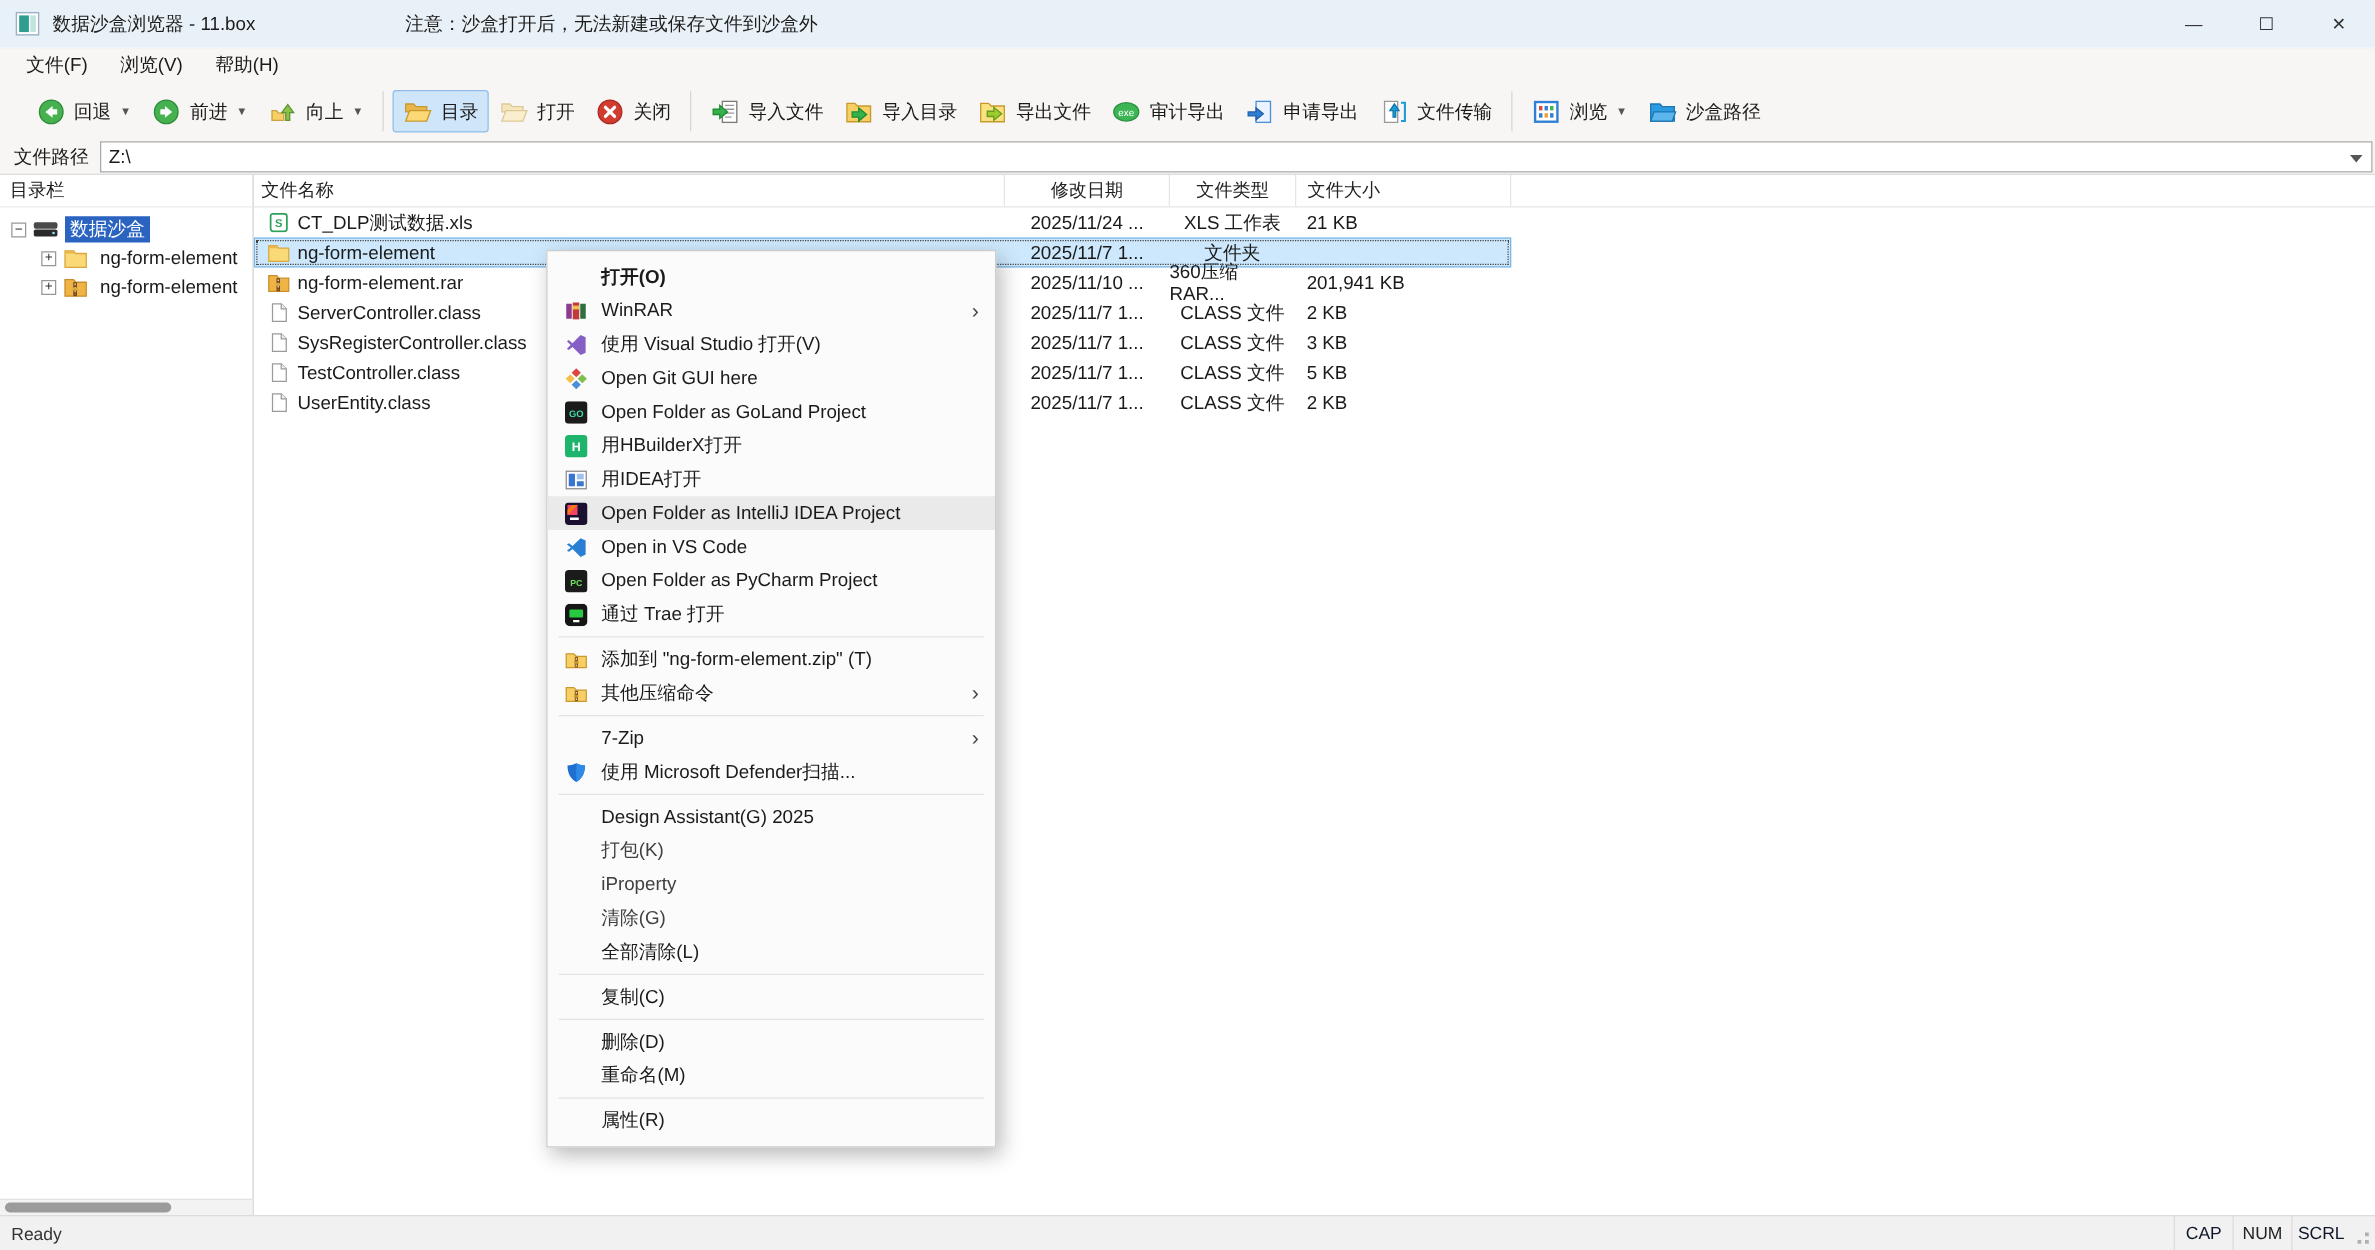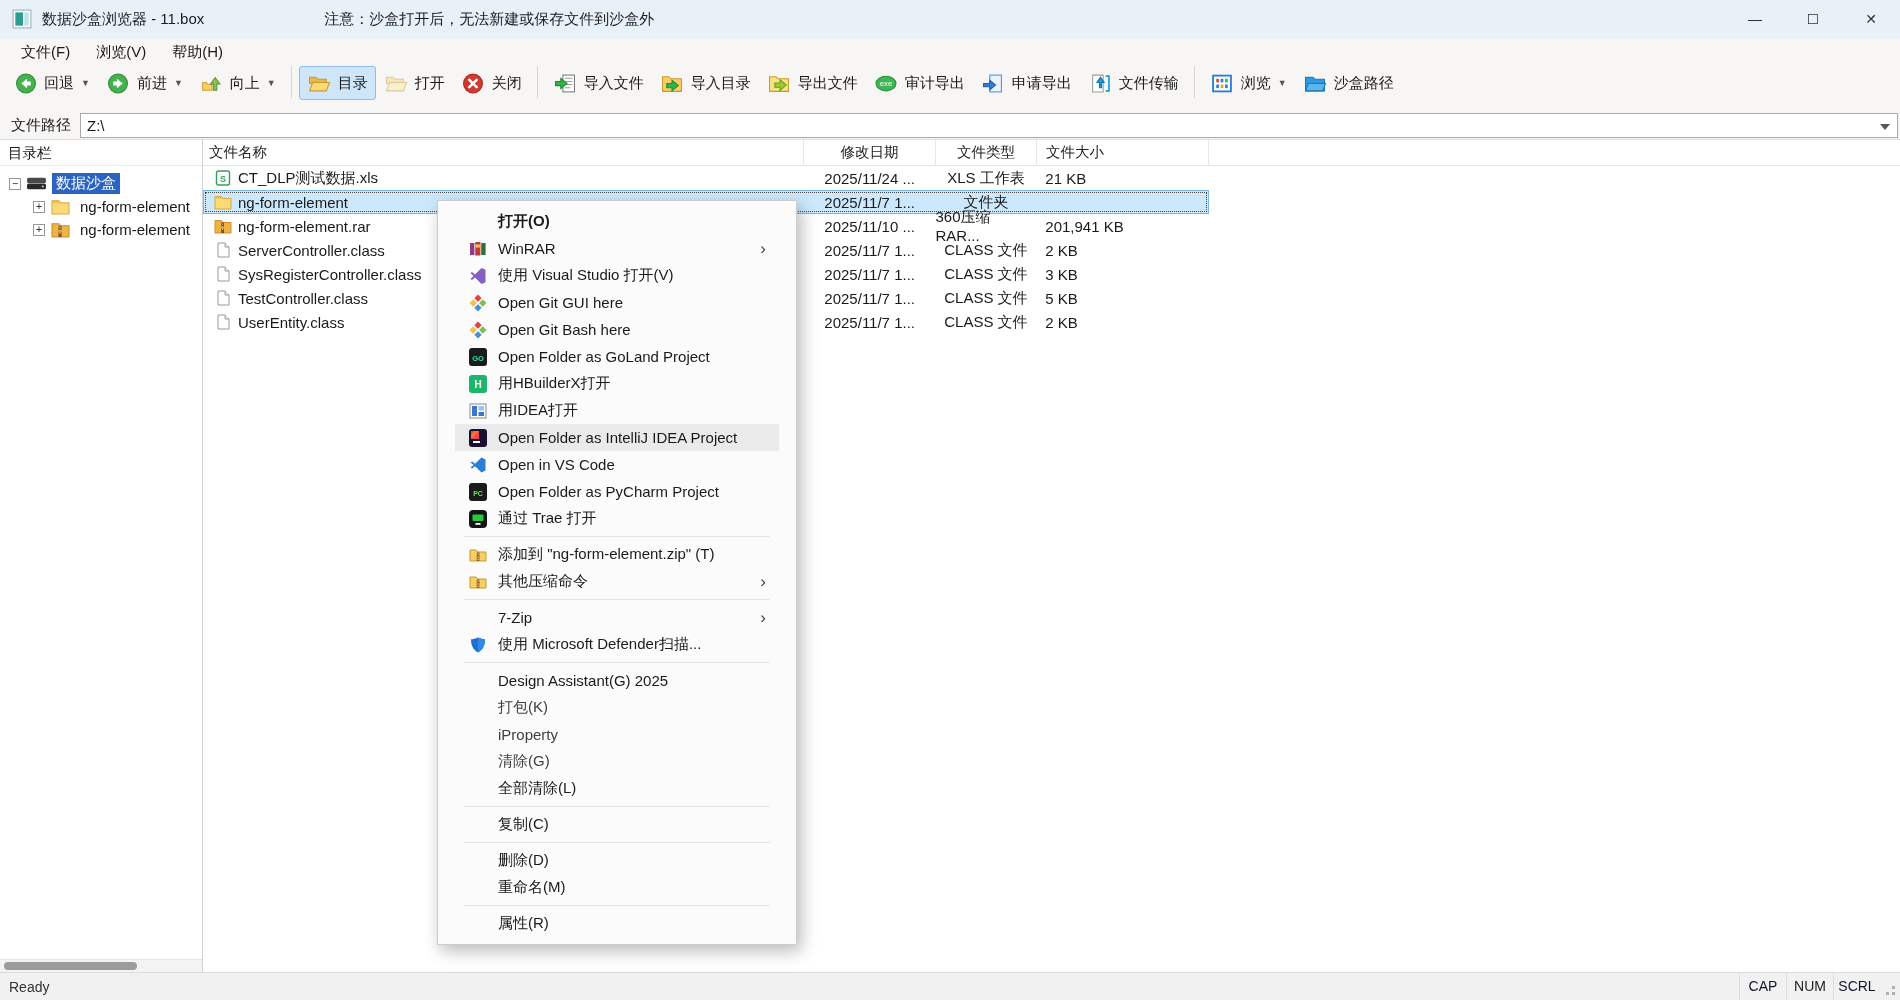--- a/index.html
+++ b/index.html
@@ -13,21 +13,21 @@
   .win-title { font-size:15px; color:#1c1c1c; }
   .win-notice { margin-left:120px; font-size:15px; color:#1c1c1c; }
   .win-controls { margin-left:auto; display:flex; height:100%; }
   .win-btn { width:58px; height:38px; display:flex; align-items:center; justify-content:center; font-size:14px; color:#333; }
 
   
   .menubar { height:28px; display:flex; align-items:center; background:#f7f6f4; padding-left:8px; border-top:1px solid #eef3f8; }
   .menu-item { padding:3px 13px; font-size:15px; }
 
   
-  .toolbar { height:46px; display:flex; align-items:flex-start; background:#f7f6f4; padding-left:5px; }
+  .toolbar { height:46px; display:flex; align-items:center; background:#f7f6f4; padding-left:20px; }
   .tb-btn { display:flex; align-items:center; gap:6px; padding:5px 7px; border:1px solid transparent; border-radius:3px; font-size:15px; white-space:nowrap; }
   .tb-btn.active { background:#cfe5fa; border-color:#8ebde8; }
   .ticon { width:25px; height:22px; flex:none; display:flex; align-items:center; justify-content:center; }
   .ticon svg { width:24px; height:21px; }
   .tb-caret { font-size:9px; color:#555; margin-left:1px; }
   .tb-sep { width:1px; height:32px; background:#d8d6d4; margin:0 7px; flex:none; }
 
   
   .addressbar { height:28px; display:flex; align-items:center; background:#f7f6f4; border-bottom:1px solid #dcdcdc; }
   .addr-label { padding:0 9px 0 11px; font-size:15px; }
@@ -59,21 +59,21 @@
   .c2 { width:101px; justify-content:center; }
   .c3 { width:172px; padding-left:9px; }
   .fcell { display:flex; align-items:center; height:100%; }
   .fcell.c1, .fcell.c2 { justify-content:center; }
   .frow { height:24px; display:flex; align-items:center; width:1006px; border:1px solid transparent; }
   .frow.selected { background:#cde8fc; border-color:#79b8e6; outline:1px dotted #444; outline-offset:-3px; }
   .fname-icon { width:18px; height:16px; margin:0 6px 0 4px; flex:none; }
   .fname-icon svg { width:100%; height:100%; }
 
   
-  .context-menu { position:absolute; left:437px; top:200px; width:360px; background:#fbfbfb; border:1px solid #cccccc; box-shadow:4px 6px 16px rgba(0,0,0,.28); padding:7px 17px; z-index:50; }
+  .context-menu { position:absolute; left:437px; top:200px; width:360px; background:#fbfbfb; border:1px solid #cccccc; box-shadow:4px 6px 16px rgba(0,0,0,.28); padding:7px 0; z-index:50; }
   .cm-item { height:27px; display:flex; align-items:center; padding:0 10px 0 12px; font-size:15px; color:#1a1a1a; position:relative; white-space:nowrap; }
   .cm-icon { width:22px; height:18px; margin-right:9px; flex:none; display:flex; align-items:center; justify-content:center; }
   .cm-icon svg { width:18px; height:18px; }
   .cm-item.bold { font-weight:bold; }
   .cm-item.disabled { color:#404040; }
   .cm-item.highlighted { background:#eaeaea; }
   .cm-arrow { position:absolute; right:13px; font-size:17px; color:#444; line-height:1; }
   .menu-sep { border-top:1px solid #e3e3e3; margin:4px 9px; }
 
   
@@ -433,33 +433,20 @@
             <rect x="3" y="9.8" width="5.2" height="5.2" fill="#f2c14e"></rect>
             <rect x="9.8" y="9.8" width="5.2" height="5.2" fill="#4a90d9"></rect>
           </g>
         </svg>
       </span>
       <span>Open Git GUI here</span>
     </div>
     <div class="cm-item">
       <span class="cm-icon">
         <svg viewBox="0 0 18 18">
-          <g transform="rotate(45 9 9)">
-            <rect x="3" y="3" width="5.2" height="5.2" fill="#e04343"></rect>
-            <rect x="9.8" y="3" width="5.2" height="5.2" fill="#7fbf4d"></rect>
-            <rect x="3" y="9.8" width="5.2" height="5.2" fill="#f2c14e"></rect>
-            <rect x="9.8" y="9.8" width="5.2" height="5.2" fill="#4a90d9"></rect>
-          </g>
-        </svg>
-      </span>
-      <span>Open Git Bash here</span>
-    </div>
-    <div class="cm-item">
-      <span class="cm-icon">
-        <svg viewBox="0 0 18 18">
           <rect width="18" height="18" rx="3" fill="#1b1b1b"></rect>
           <text x="9" y="12.5" font-size="7.5" font-weight="bold" fill="#3edba6" text-anchor="middle" font-family="sans-serif">GO</text>
         </svg>
       </span>
       <span>Open Folder as GoLand Project</span>
     </div>
     <div class="cm-item">
       <span class="cm-icon">
         <svg viewBox="0 0 18 18">
           <rect width="18" height="18" rx="3" fill="#1cb56b"></rect>

